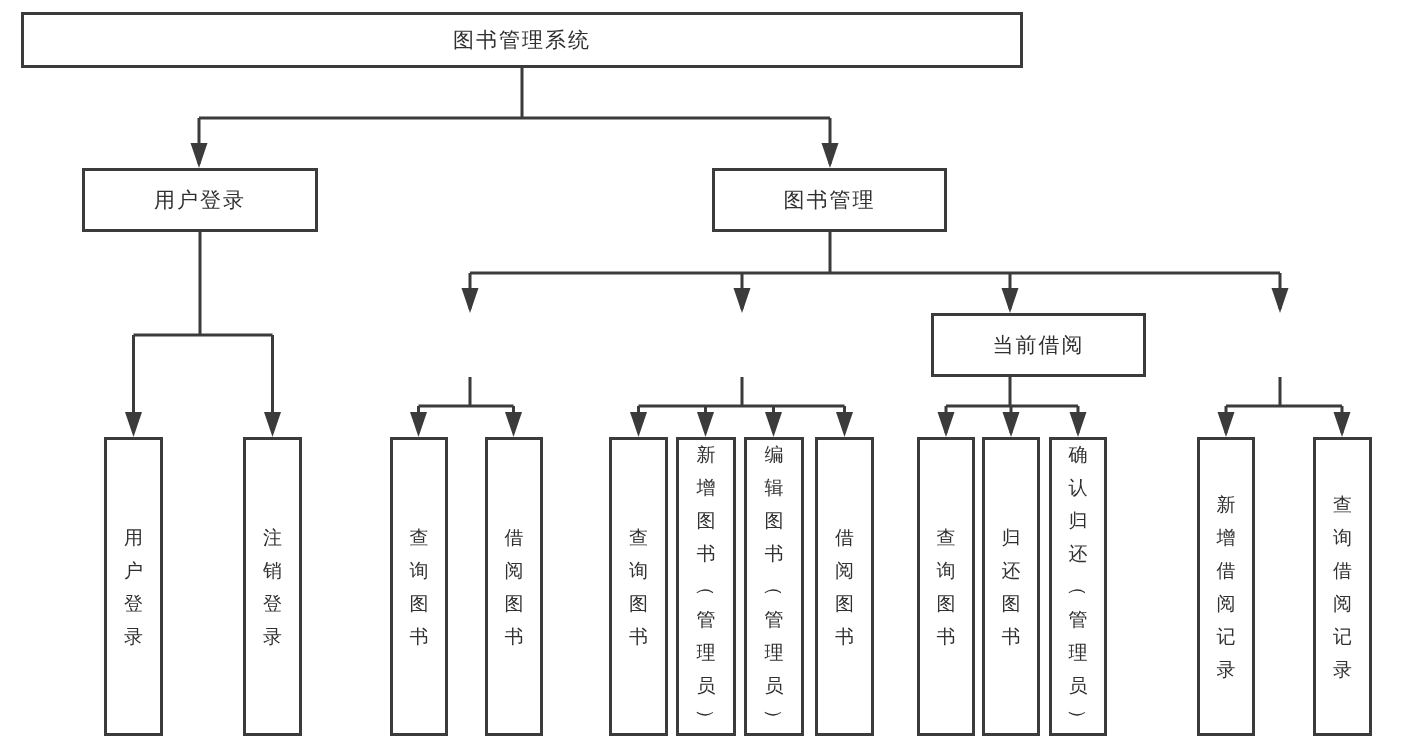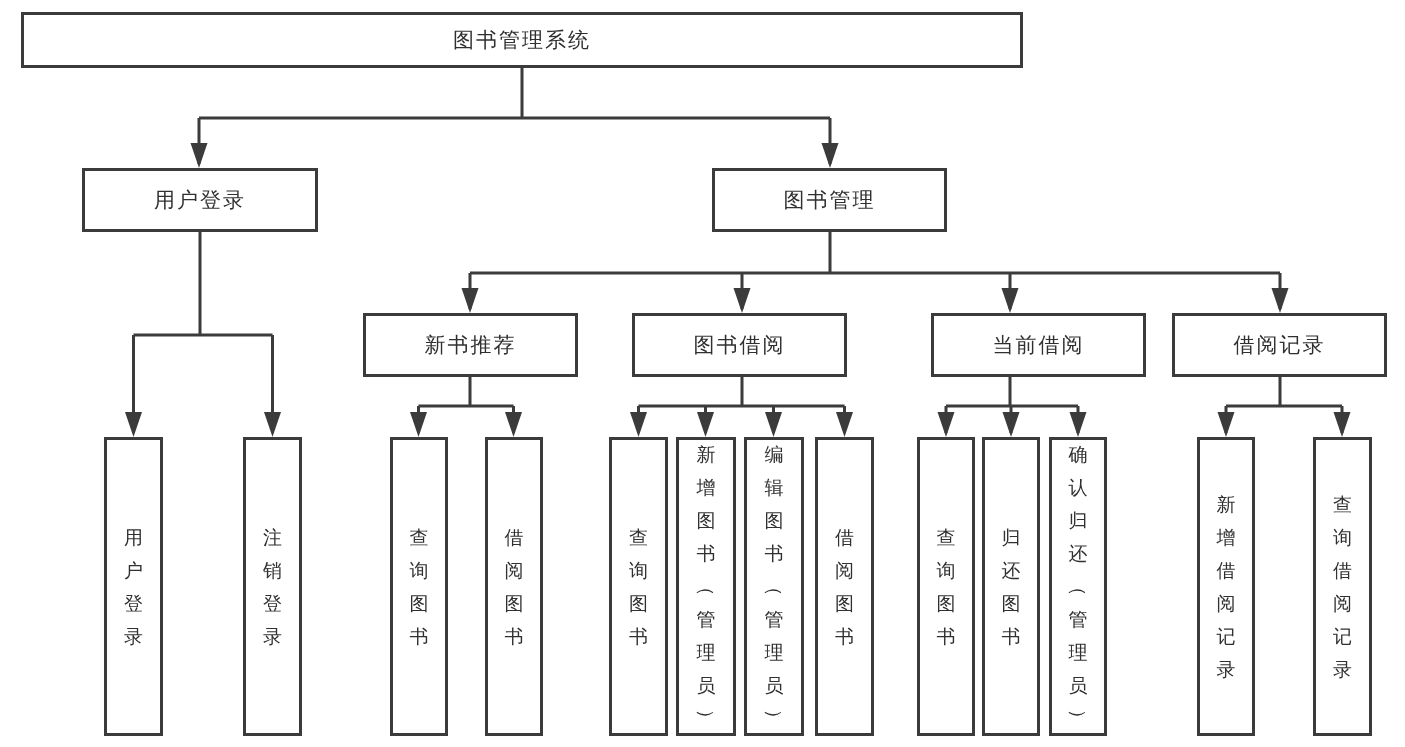--- a/index.html
+++ b/index.html
@@ -105,24 +105,21 @@
     <polygon points="1069.5,412 1086.5,412 1078,437"></polygon>
     <polygon points="1217.5,412 1234.5,412 1226,437"></polygon>
     <polygon points="1333.5,412 1350.5,412 1342,437"></polygon>
   </svg>
 
   <div class="node h" style="left:21px; top:12px; width:1002px; height:56px;">图书管理系统</div>
 
   <div class="node h" style="left:712px; top:168px; width:235px; height:64px;">图书管理</div>
   <div class="node h" style="left:82px; top:168px; width:236px; height:64px;">用户登录</div>
 
-  <div class="node h" style="left:363px; top:313px; width:215px; height:64px;">新书推荐</div>
-  <div class="node h" style="left:632px; top:313px; width:215px; height:64px;">图书借阅</div>
   <div class="node h" style="left:902px; top:313px; width:215px; height:64px;margin-left:29px;">当前借阅</div>
-  <div class="node h" style="left:1172px; top:313px; width:215px; height:64px;">借阅记录</div>
 
   <div class="node v" style="left:104px; top:437px; width:59px; height:299px;">
       <span>用</span>
       <span>户</span>
       <span>登</span>
       <span>录</span>
     </div>
   <div class="node v" style="left:243px; top:437px; width:59px; height:299px;">
       <span>注</span>
       <span>销</span>

